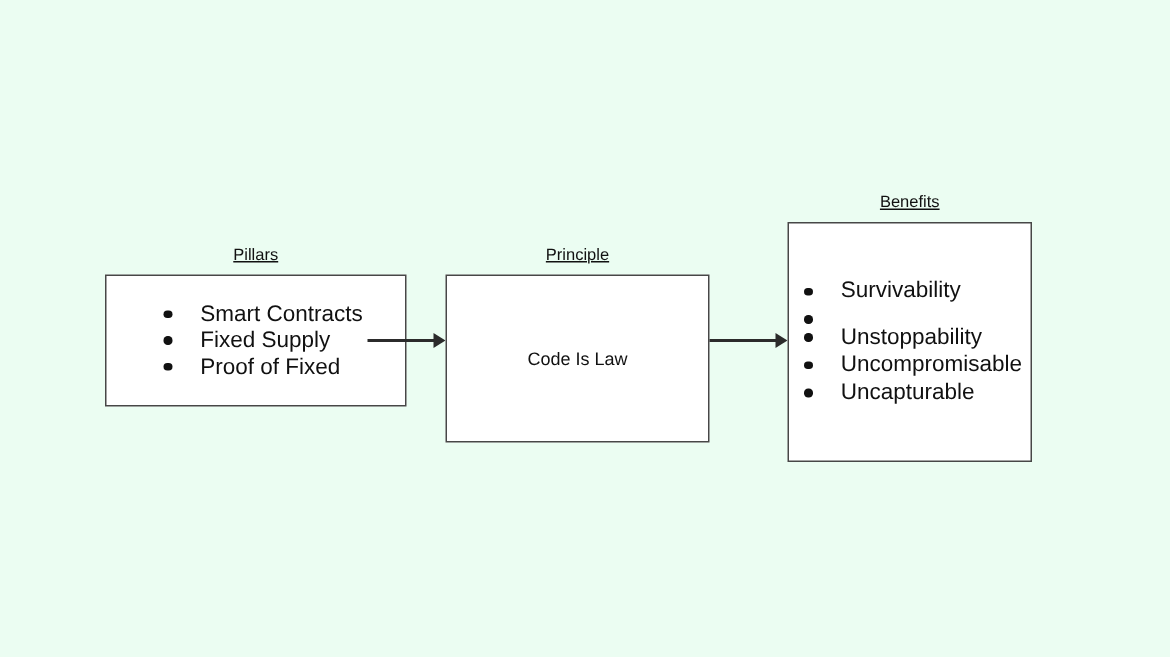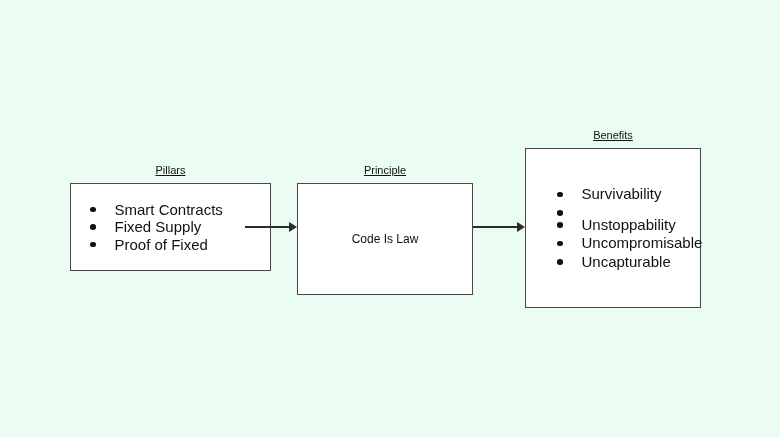--- a/index.html
+++ b/index.html
@@ -35,35 +35,35 @@
   }
   .node-box{
     position:absolute;
     left:0;top:0;right:0;bottom:0;
     background:var(--box-fill);
     border:1.5px solid var(--box-border);
   }
   
   .node-pillars{left:70px;top:183px;width:201px;height:88px;}
   .node-principle{left:297px;top:183px;width:176px;height:112px;}
-  .node-benefits{left:525px;top:148px;width:176px;height:160px;text-decoration:underline;}
+  .node-benefits{left:525px;top:148px;width:163px;height:160px;text-decoration:underline;}
   
   .bullets{
     position:absolute;left:0;top:0;right:0;bottom:0;
     display:flex;flex-direction:column;justify-content:center;
     list-style:none;
-    padding-left:19px;
+    padding-left:38px;
   }
   .bullets li{
     display:flex;
     align-items:flex-start;
     font-size:15px;
     line-height:17.5px;
   }
-  .node-benefits .bullets{padding-left:31px;justify-content:center;}
+  .node-benefits .bullets{padding-left:10px;justify-content:center;}
   .node-benefits .bullets li{line-height:18.5px;}
   .dot{
     flex:0 0 auto;
     width:5.5px;height:5.5px;
     border-radius:50%;
     background:var(--text);
     margin-top:6px;
     margin-right:19px;
   }
   .node-benefits .dot{margin-top:6.5px;}

